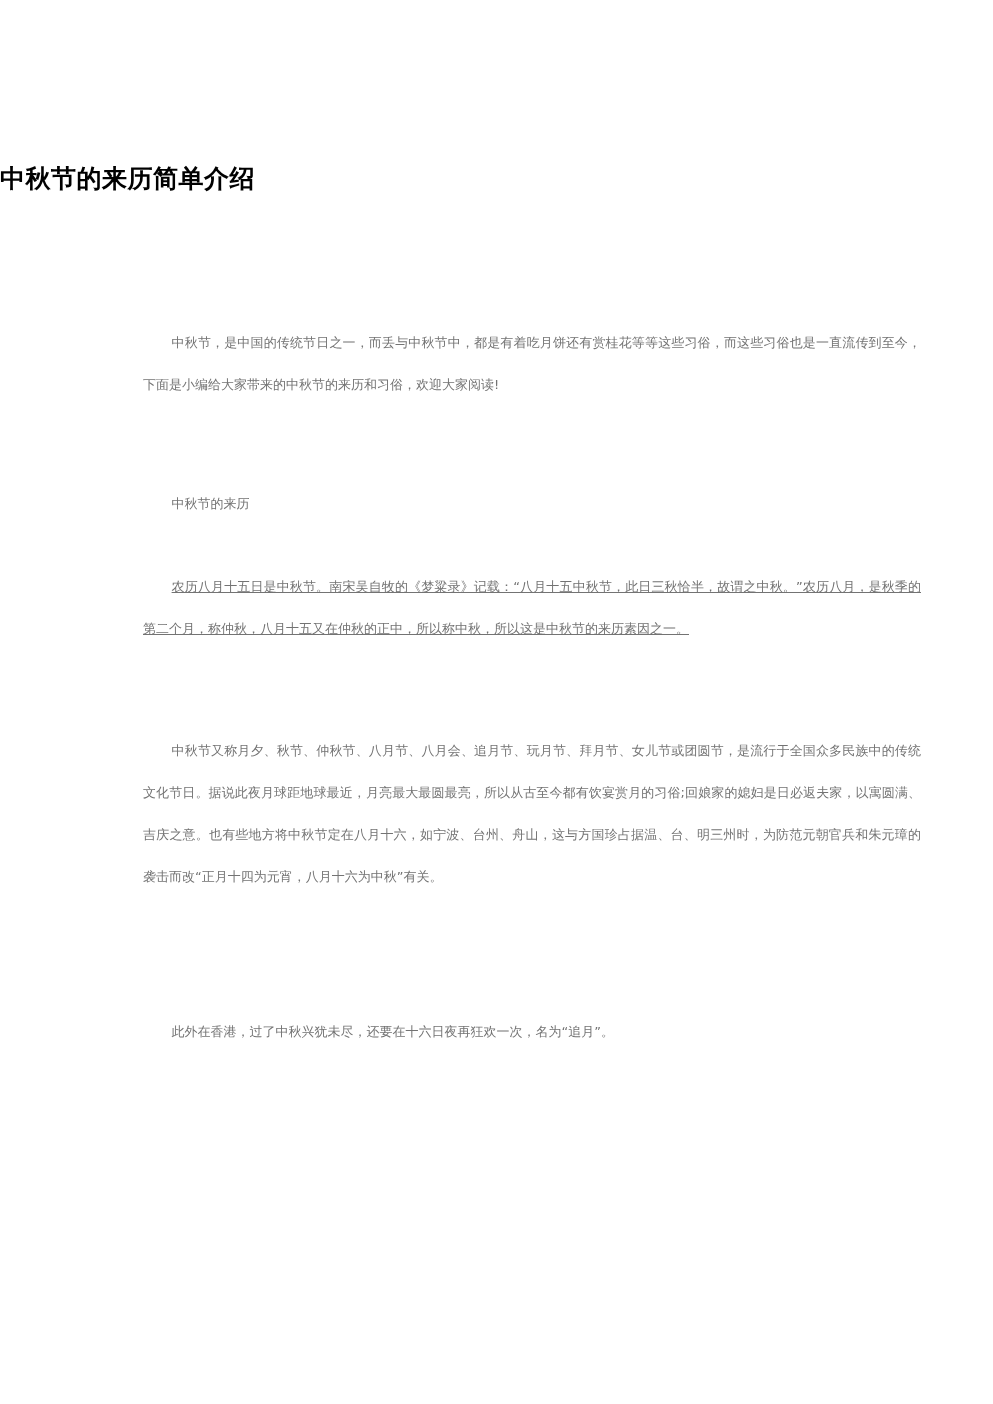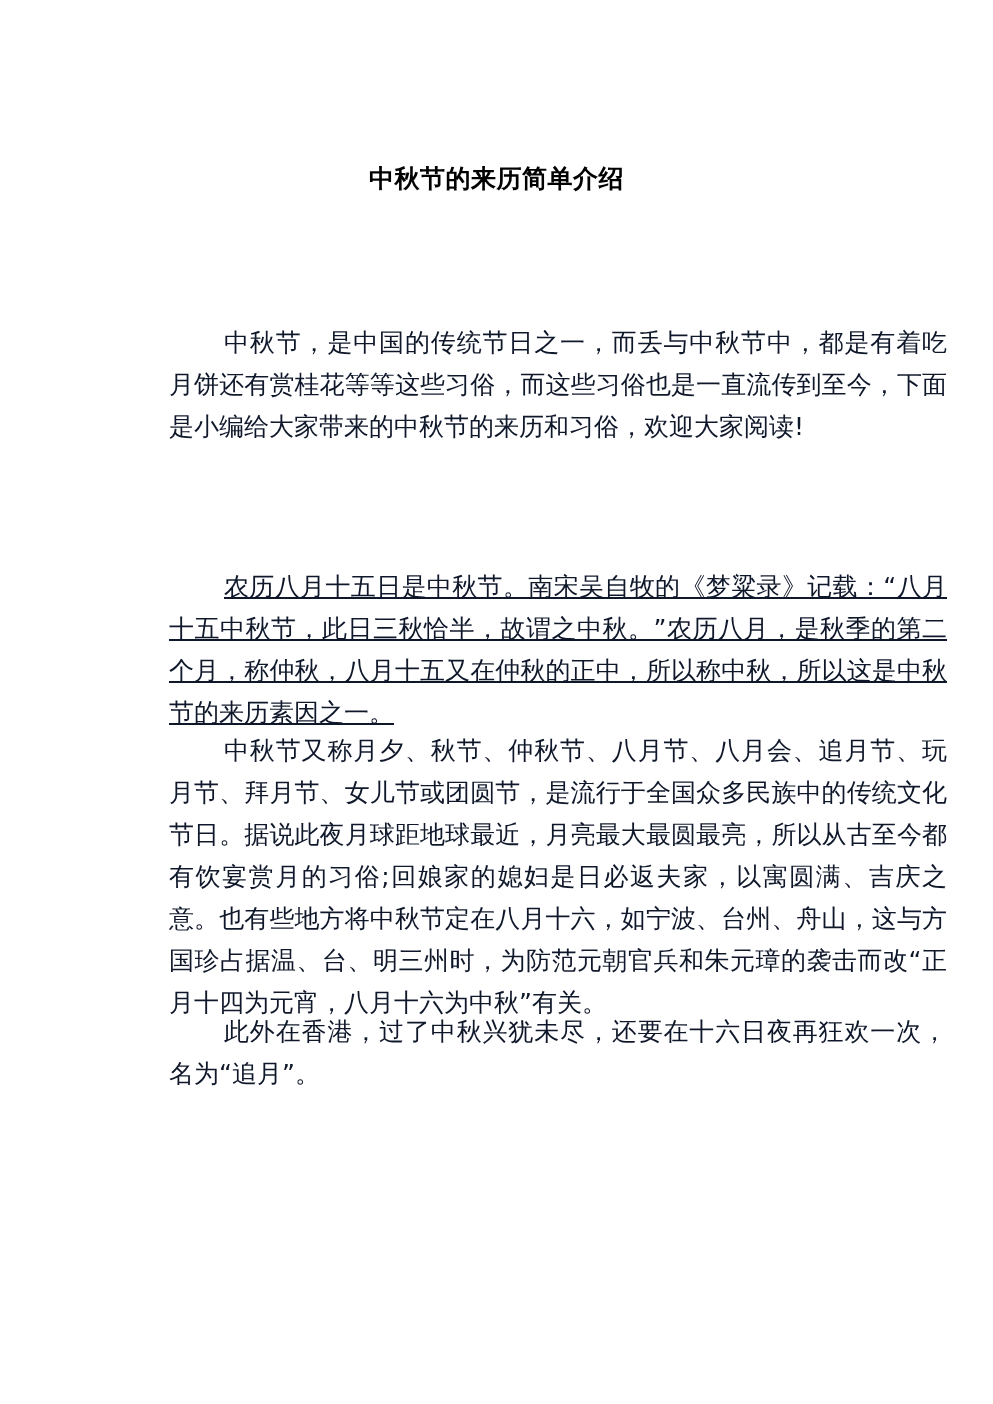--- a/index.html
+++ b/index.html
@@ -1,40 +1,43 @@
 <!DOCTYPE html>
 <html><head>
 <meta charset="utf-8">
 <style>
   html, body { margin: 0; padding: 0; background: #ffffff; }
   body { width: 993px; height: 1404px; position: relative; overflow: hidden;
          font-family: "DejaVu Sans", "Liberation Sans", sans-serif; color: #111; }
   .page { position: absolute; left: 0; top: 0; width: 993px; height: 1404px; background: #fff; }
-  .title { position: absolute; top: 162px; left: 0; width: 993px; text-align: center;
+  .title { position: absolute; top: 162px; left: 0; width: 993px; text-align: left;
            font-size: 25px; font-weight: bold; letter-spacing: 0.5px; color: #000; }
-  .body { position: absolute; left: 143px; width: 778px; font-size: 25px; line-height: 42px;
-          text-align: justify; color: #0f172a; margin-left: 26px; }
+  .body { position: absolute; left: 143px; width: 778px; font-size: 13px; line-height: 42px;
+          text-align: justify; color: #737373; }
   .para { margin: 0; text-indent: 2.2em; }
   .p1 { top: 322px; }
   .h1 { top: 483px; }
   .p2 { top: 566px; text-decoration: underline; }
   .p3 { top: 730px; }
   .p4 { top: 1011px; }
   .p5 { top: 1092px; }
 </style>
 </head>
 <body>
 
 <div class="page">
   <div class="title">中秋节的来历简单介绍</div>
 
   <div class="body p1">
     <p class="para">中秋节，是中国的传统节日之一，而丢与中秋节中，都是有着吃月饼还有赏桂花等等这些习俗，而这些习俗也是一直流传到至今，下面是小编给大家带来的中秋节的来历和习俗，欢迎大家阅读!</p>
   </div>
 
+  <div class="body h1">
+    <p class="para">中秋节的来历</p>
+  </div>
 
   <div class="body p2">
     <p class="para">农历八月十五日是中秋节。南宋吴自牧的《梦粱录》记载：“八月十五中秋节，此日三秋恰半，故谓之中秋。”农历八月，是秋季的第二个月，称仲秋，八月十五又在仲秋的正中，所以称中秋，所以这是中秋节的来历素因之一。</p>
   </div>
 
   <div class="body p3">
     <p class="para">中秋节又称月夕、秋节、仲秋节、八月节、八月会、追月节、玩月节、拜月节、女儿节或团圆节，是流行于全国众多民族中的传统文化节日。据说此夜月球距地球最近，月亮最大最圆最亮，所以从古至今都有饮宴赏月的习俗;回娘家的媳妇是日必返夫家，以寓圆满、吉庆之意。也有些地方将中秋节定在八月十六，如宁波、台州、舟山，这与方国珍占据温、台、明三州时，为防范元朝官兵和朱元璋的袭击而改“正月十四为元宵，八月十六为中秋”有关。</p>
   </div>
 
   <div class="body p4">

